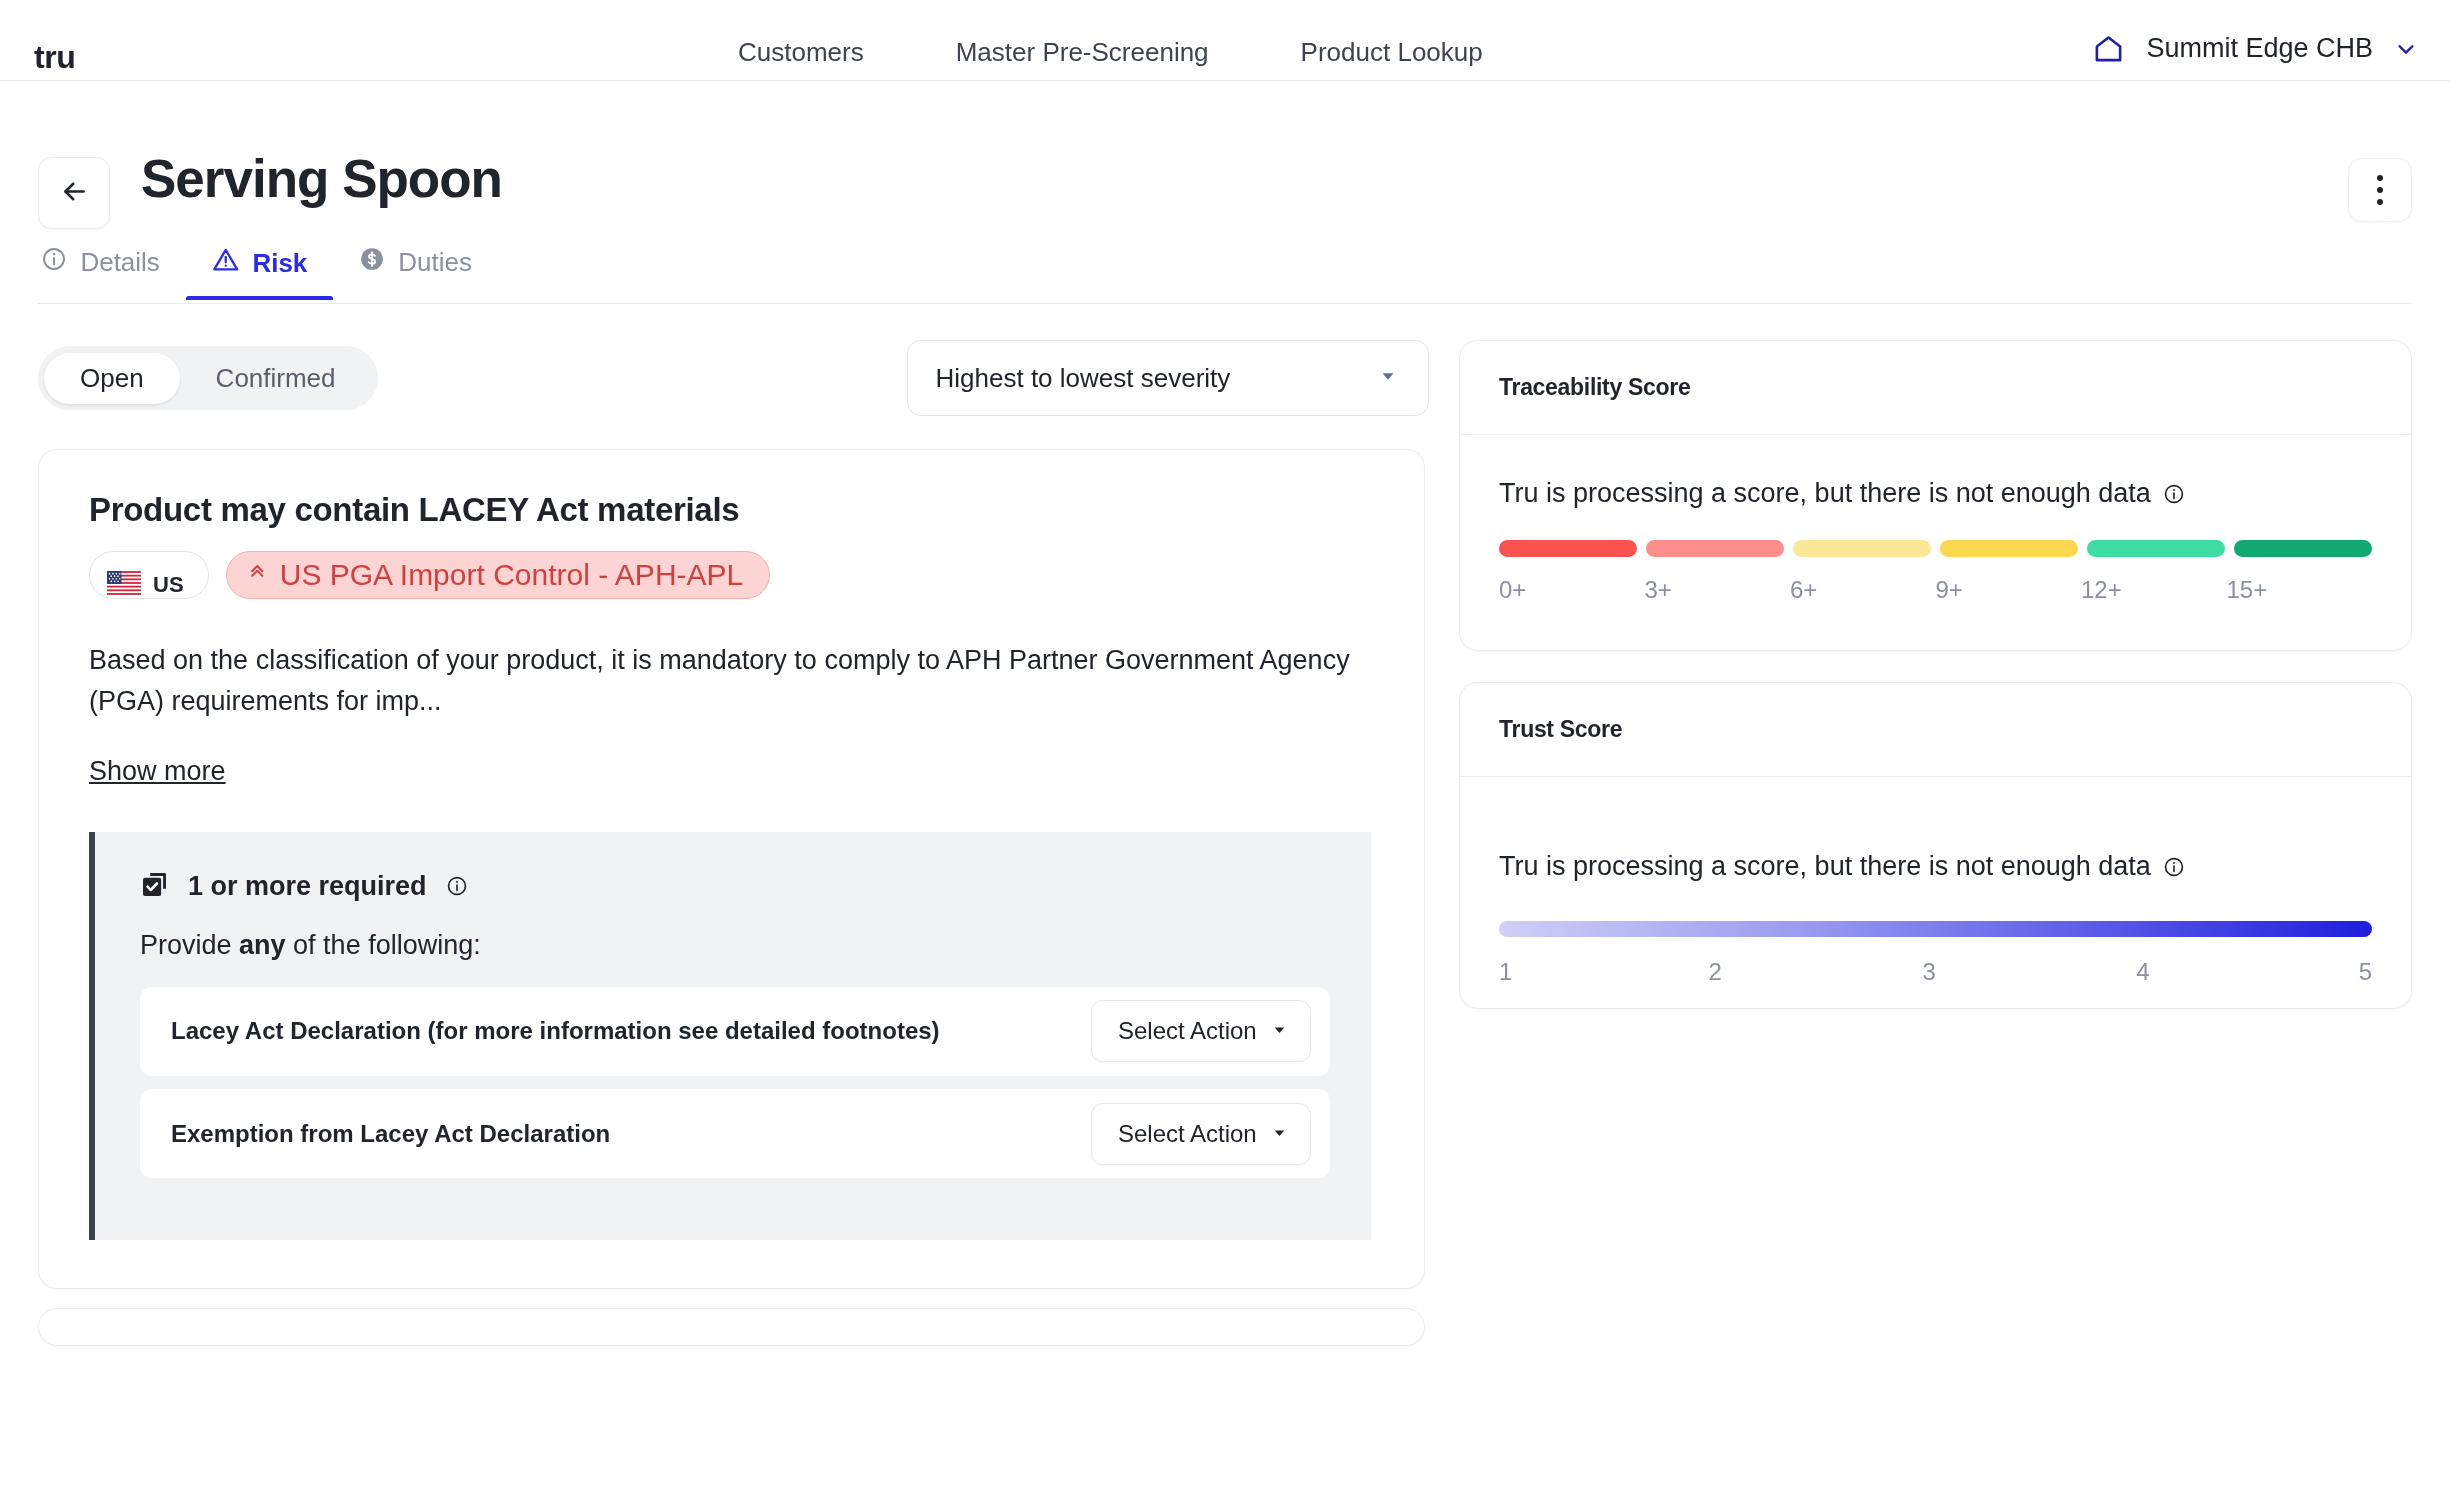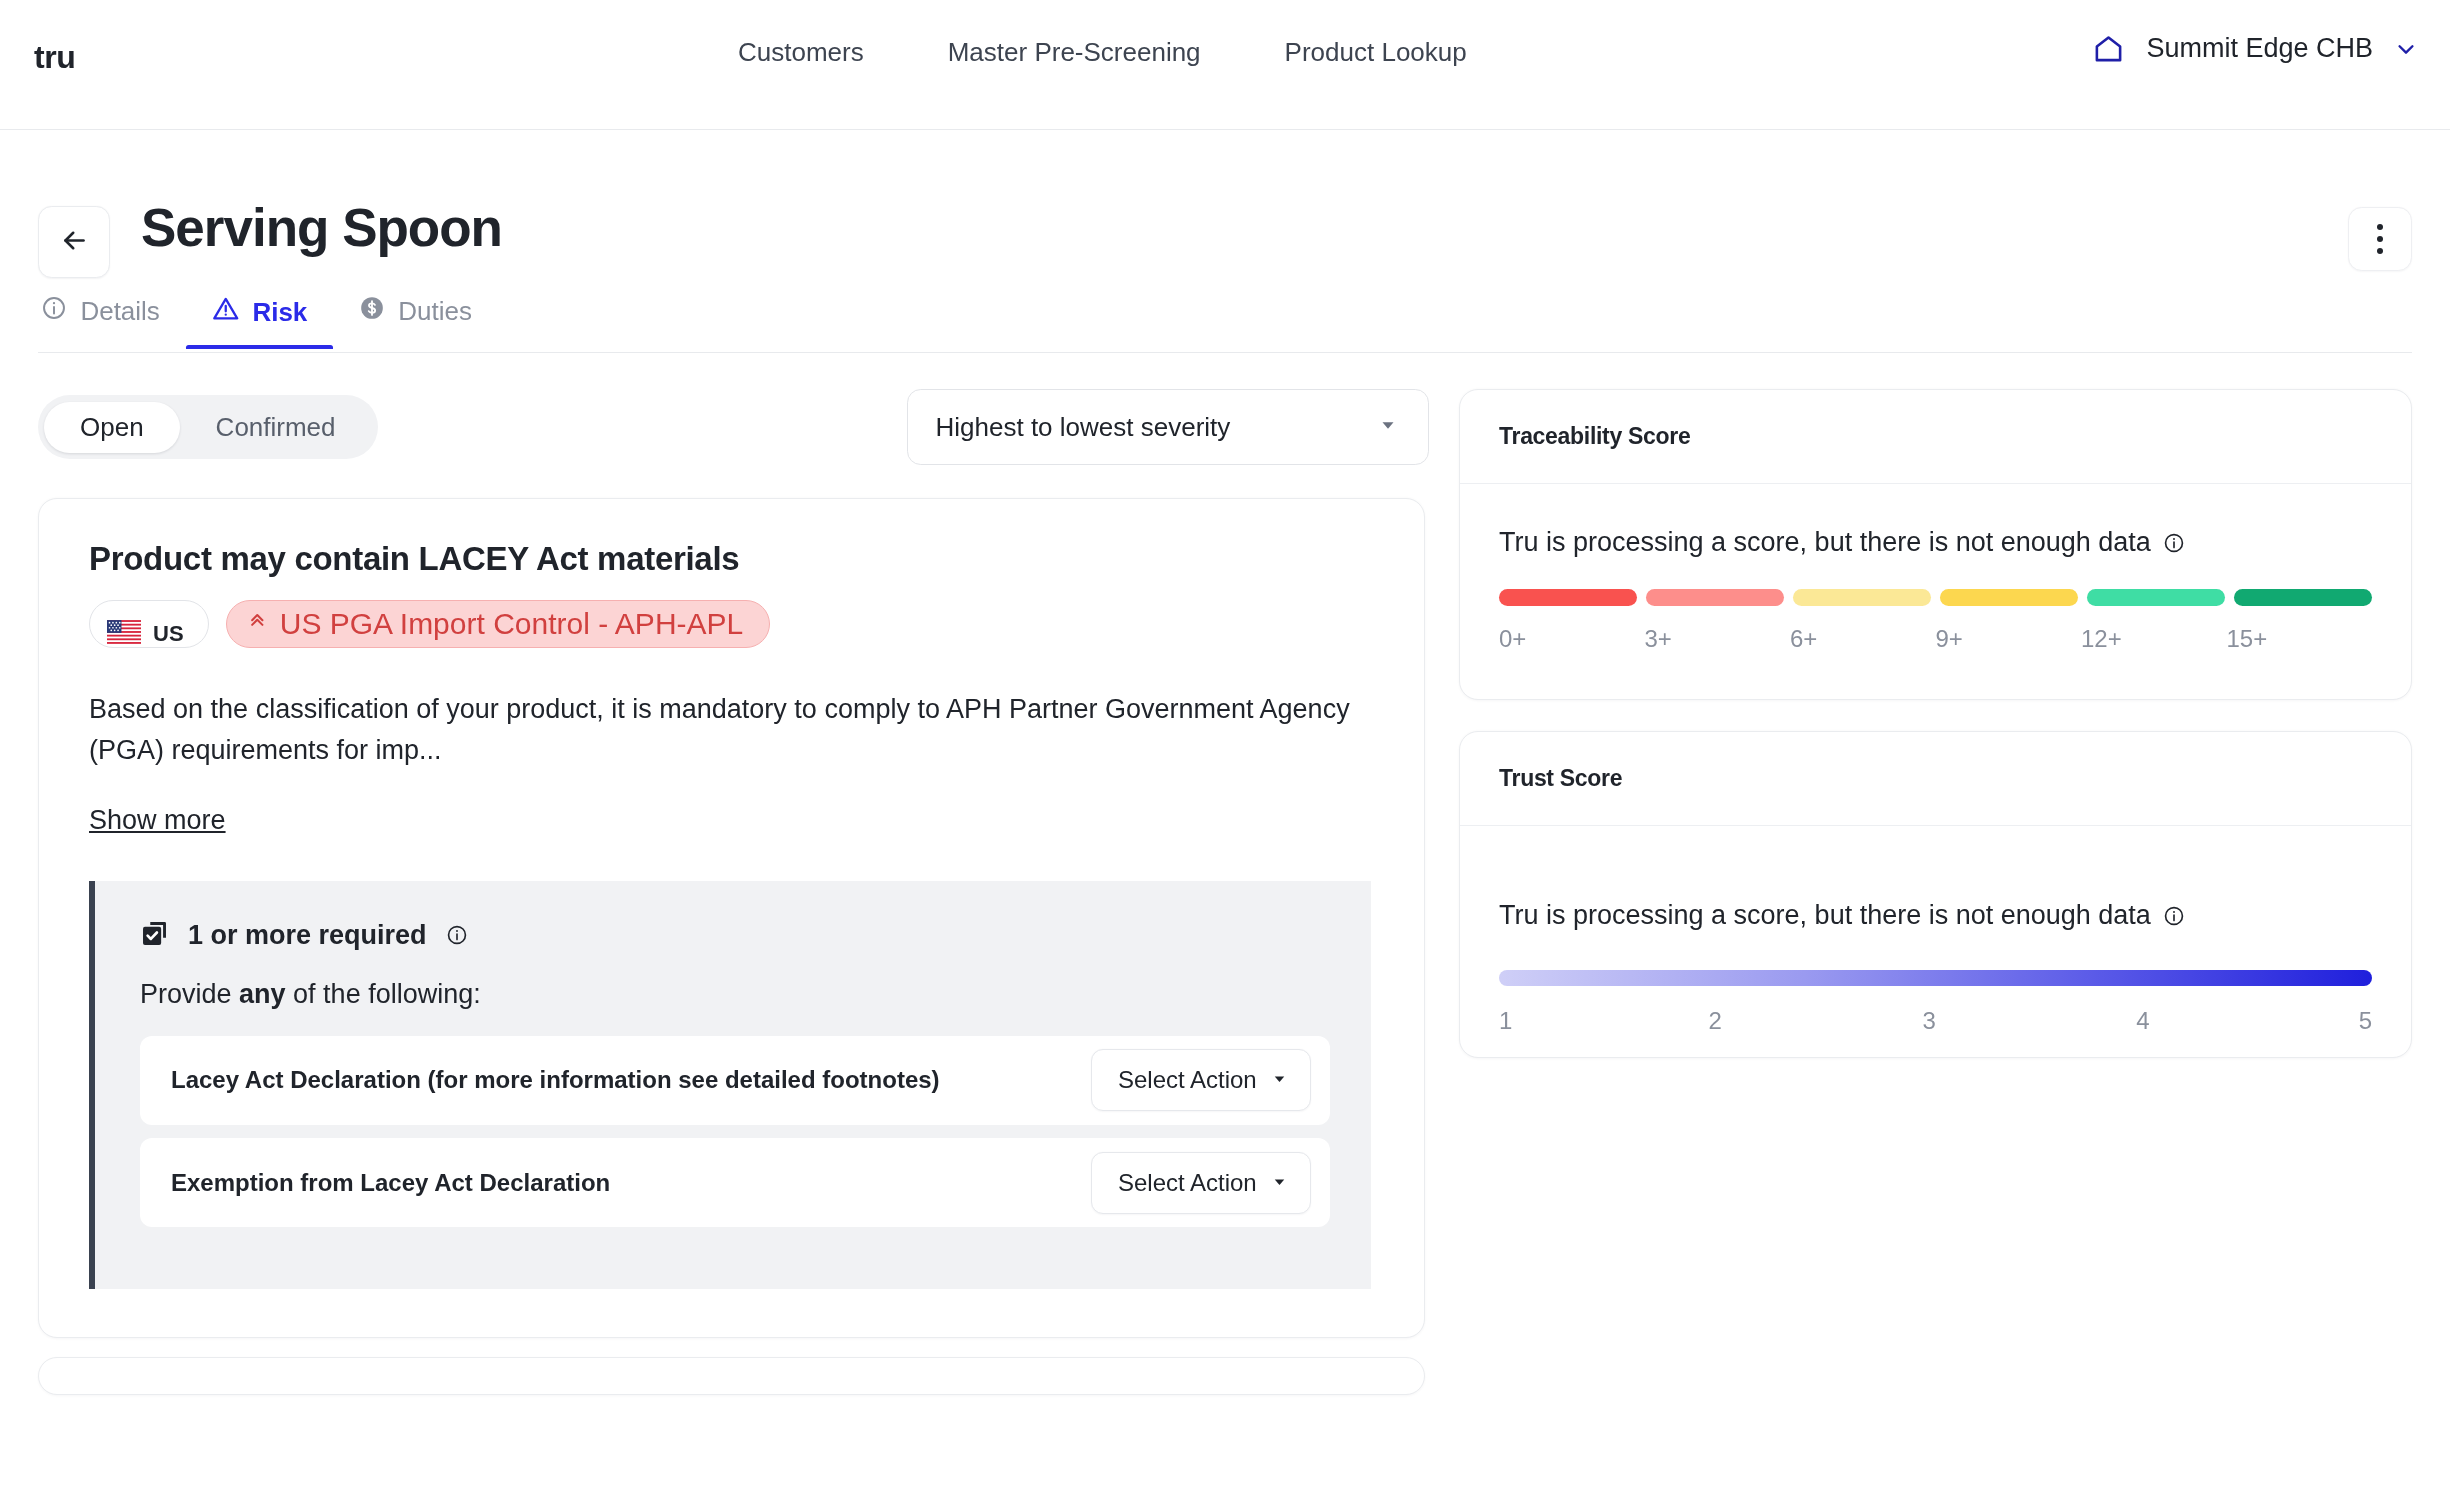--- a/index.html
+++ b/index.html
@@ -6,34 +6,34 @@
   html, body {
     width: 2450px; height: 1508px;
     background: #ffffff;
     font-family: "Liberation Sans", sans-serif;
     overflow: hidden;
   }
 
   
   .topnav {
     position: relative;
-    height: 130px;
+    height: 81px;
     border-bottom: 0.9px solid #E8EAED;
     display: flex;
     align-items: center;
     background: #fff;
   }
   .brand {
     position: absolute; left: 34px; top: 39px;
     font-size: 32px; font-weight: 700; color: #20242B;
     letter-spacing: -0.4px;
   }
   .navlinks {
     position: absolute; left: 738px; top: 37px;
-    display: flex; gap: 8px;
+    display: flex; gap: 16px;
   }
   .navlink {
     font-size: 26px; color: #3D4450;
     padding: 0 38px; cursor: pointer; white-space: nowrap;
   }
   .navlink:first-child { padding-left: 0; }
   .acct {
     position: absolute; right: 33px; top: 33px;
     display: flex; align-items: center; gap: 22px; cursor: pointer;
   }

